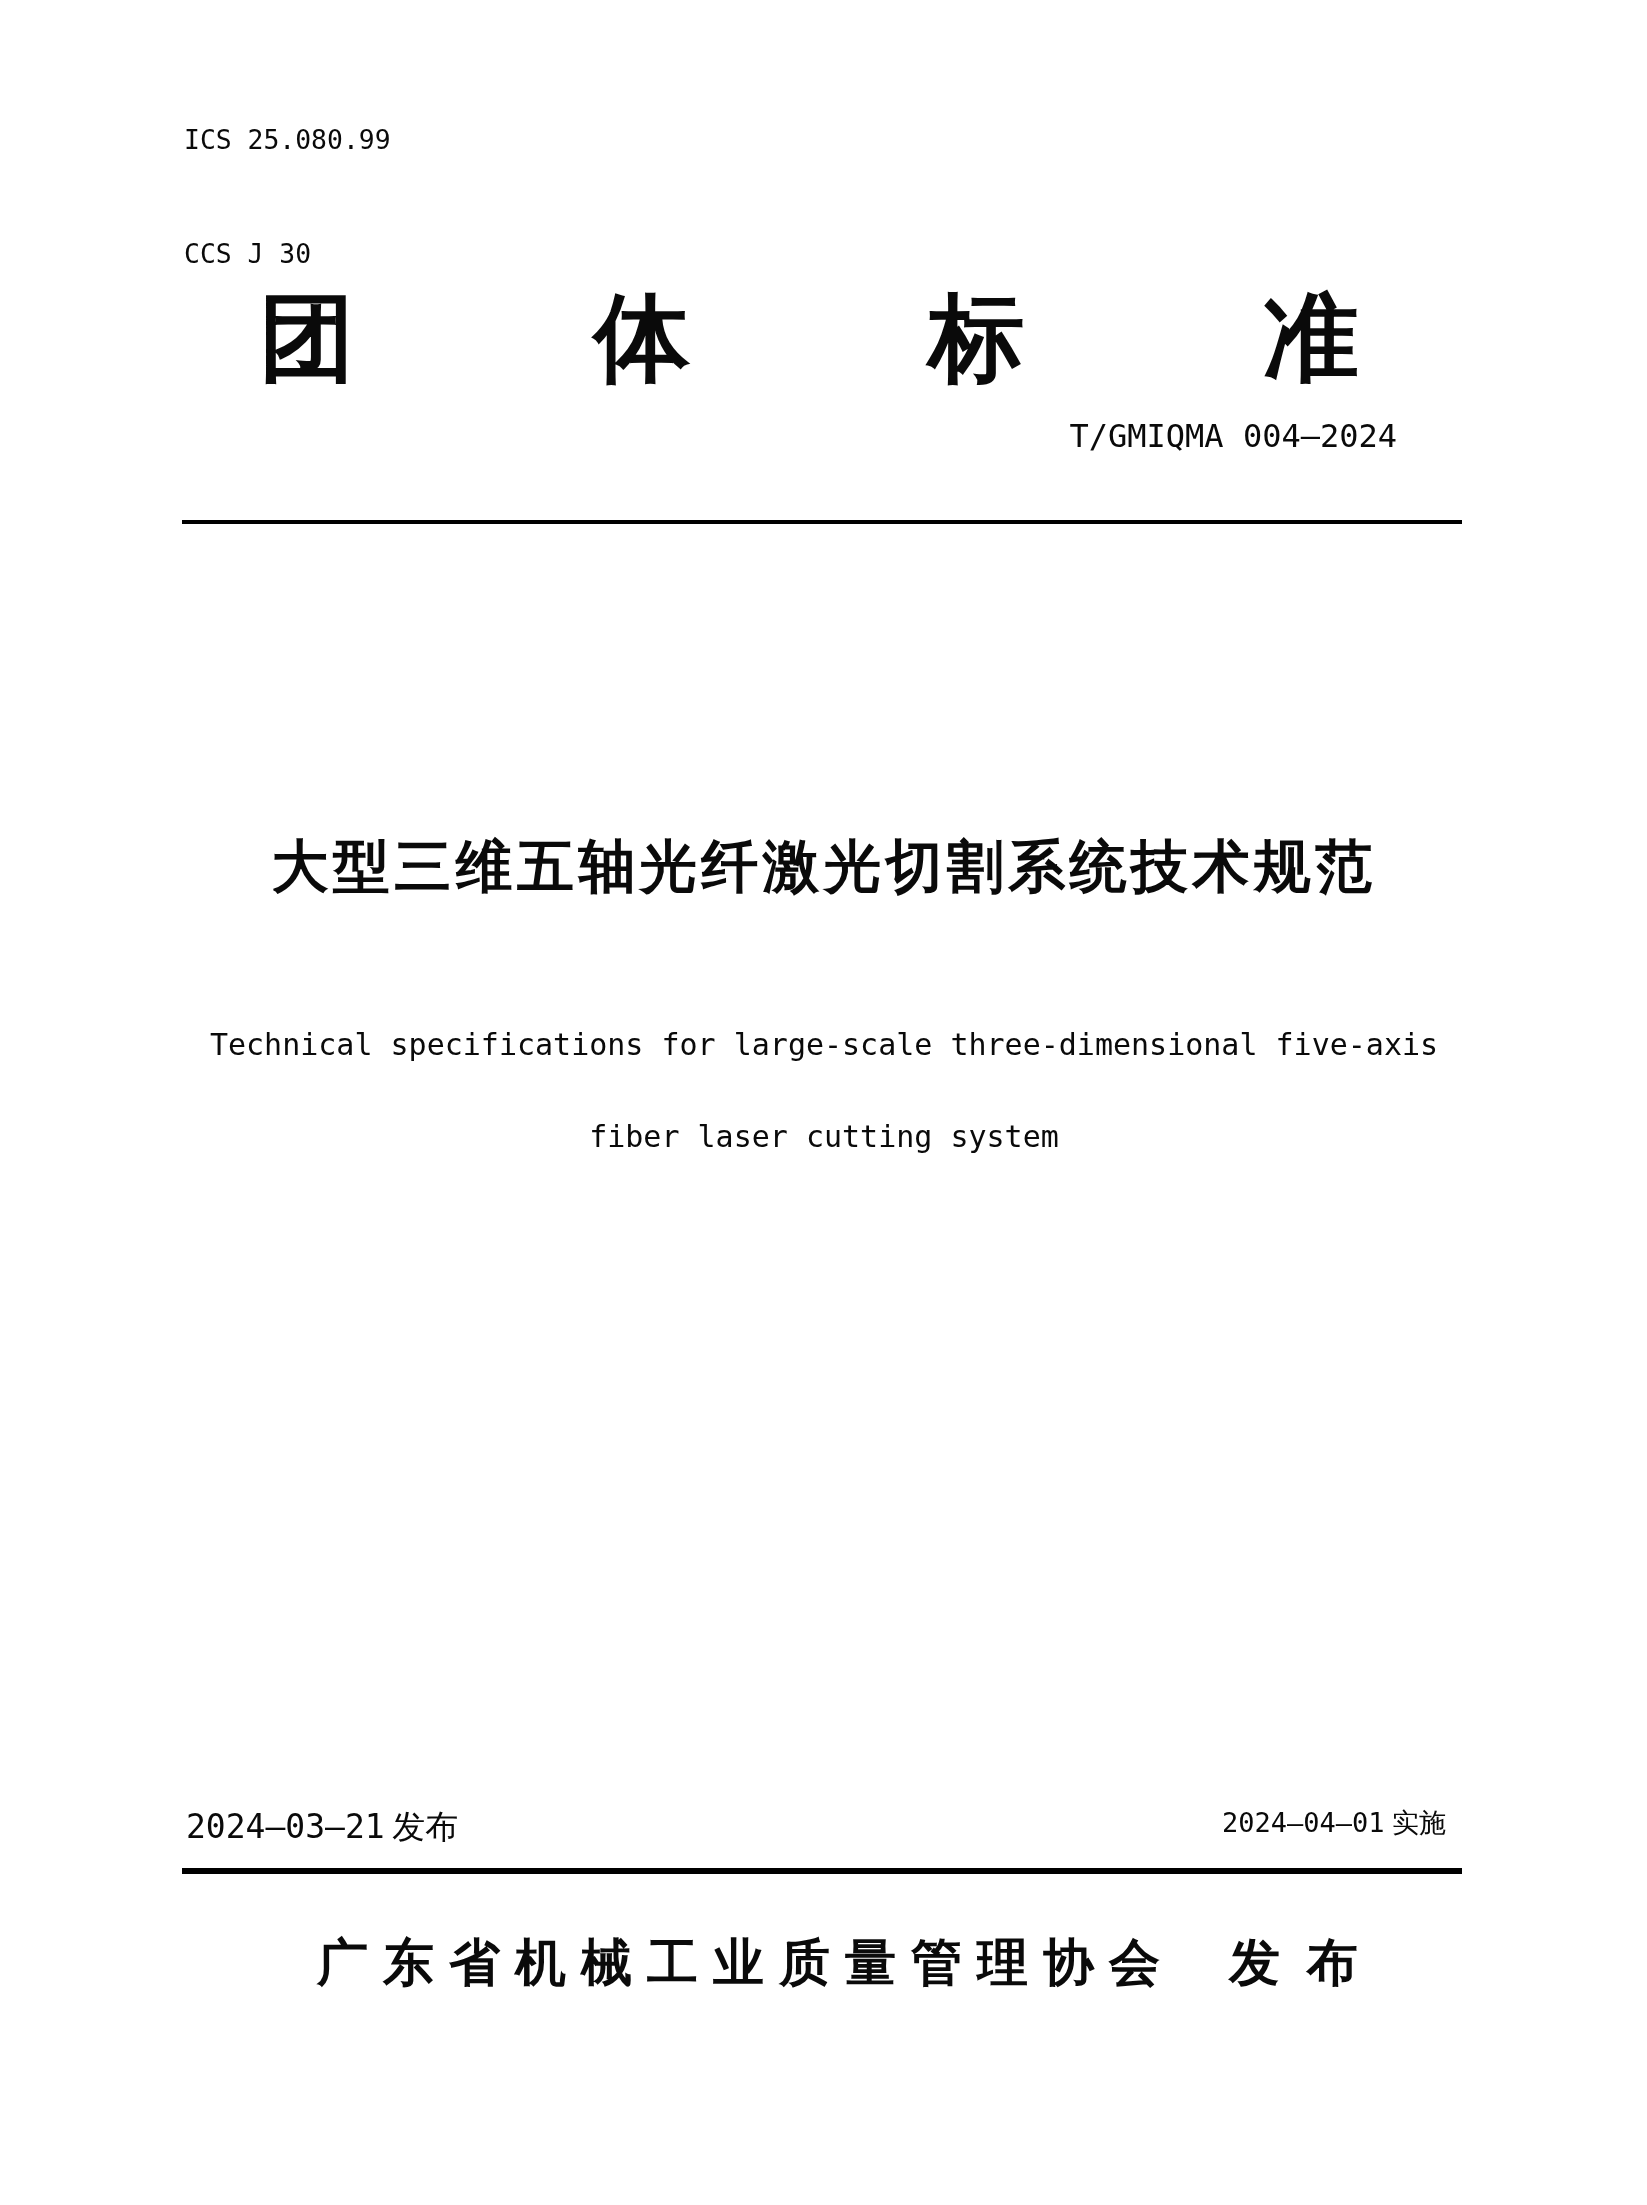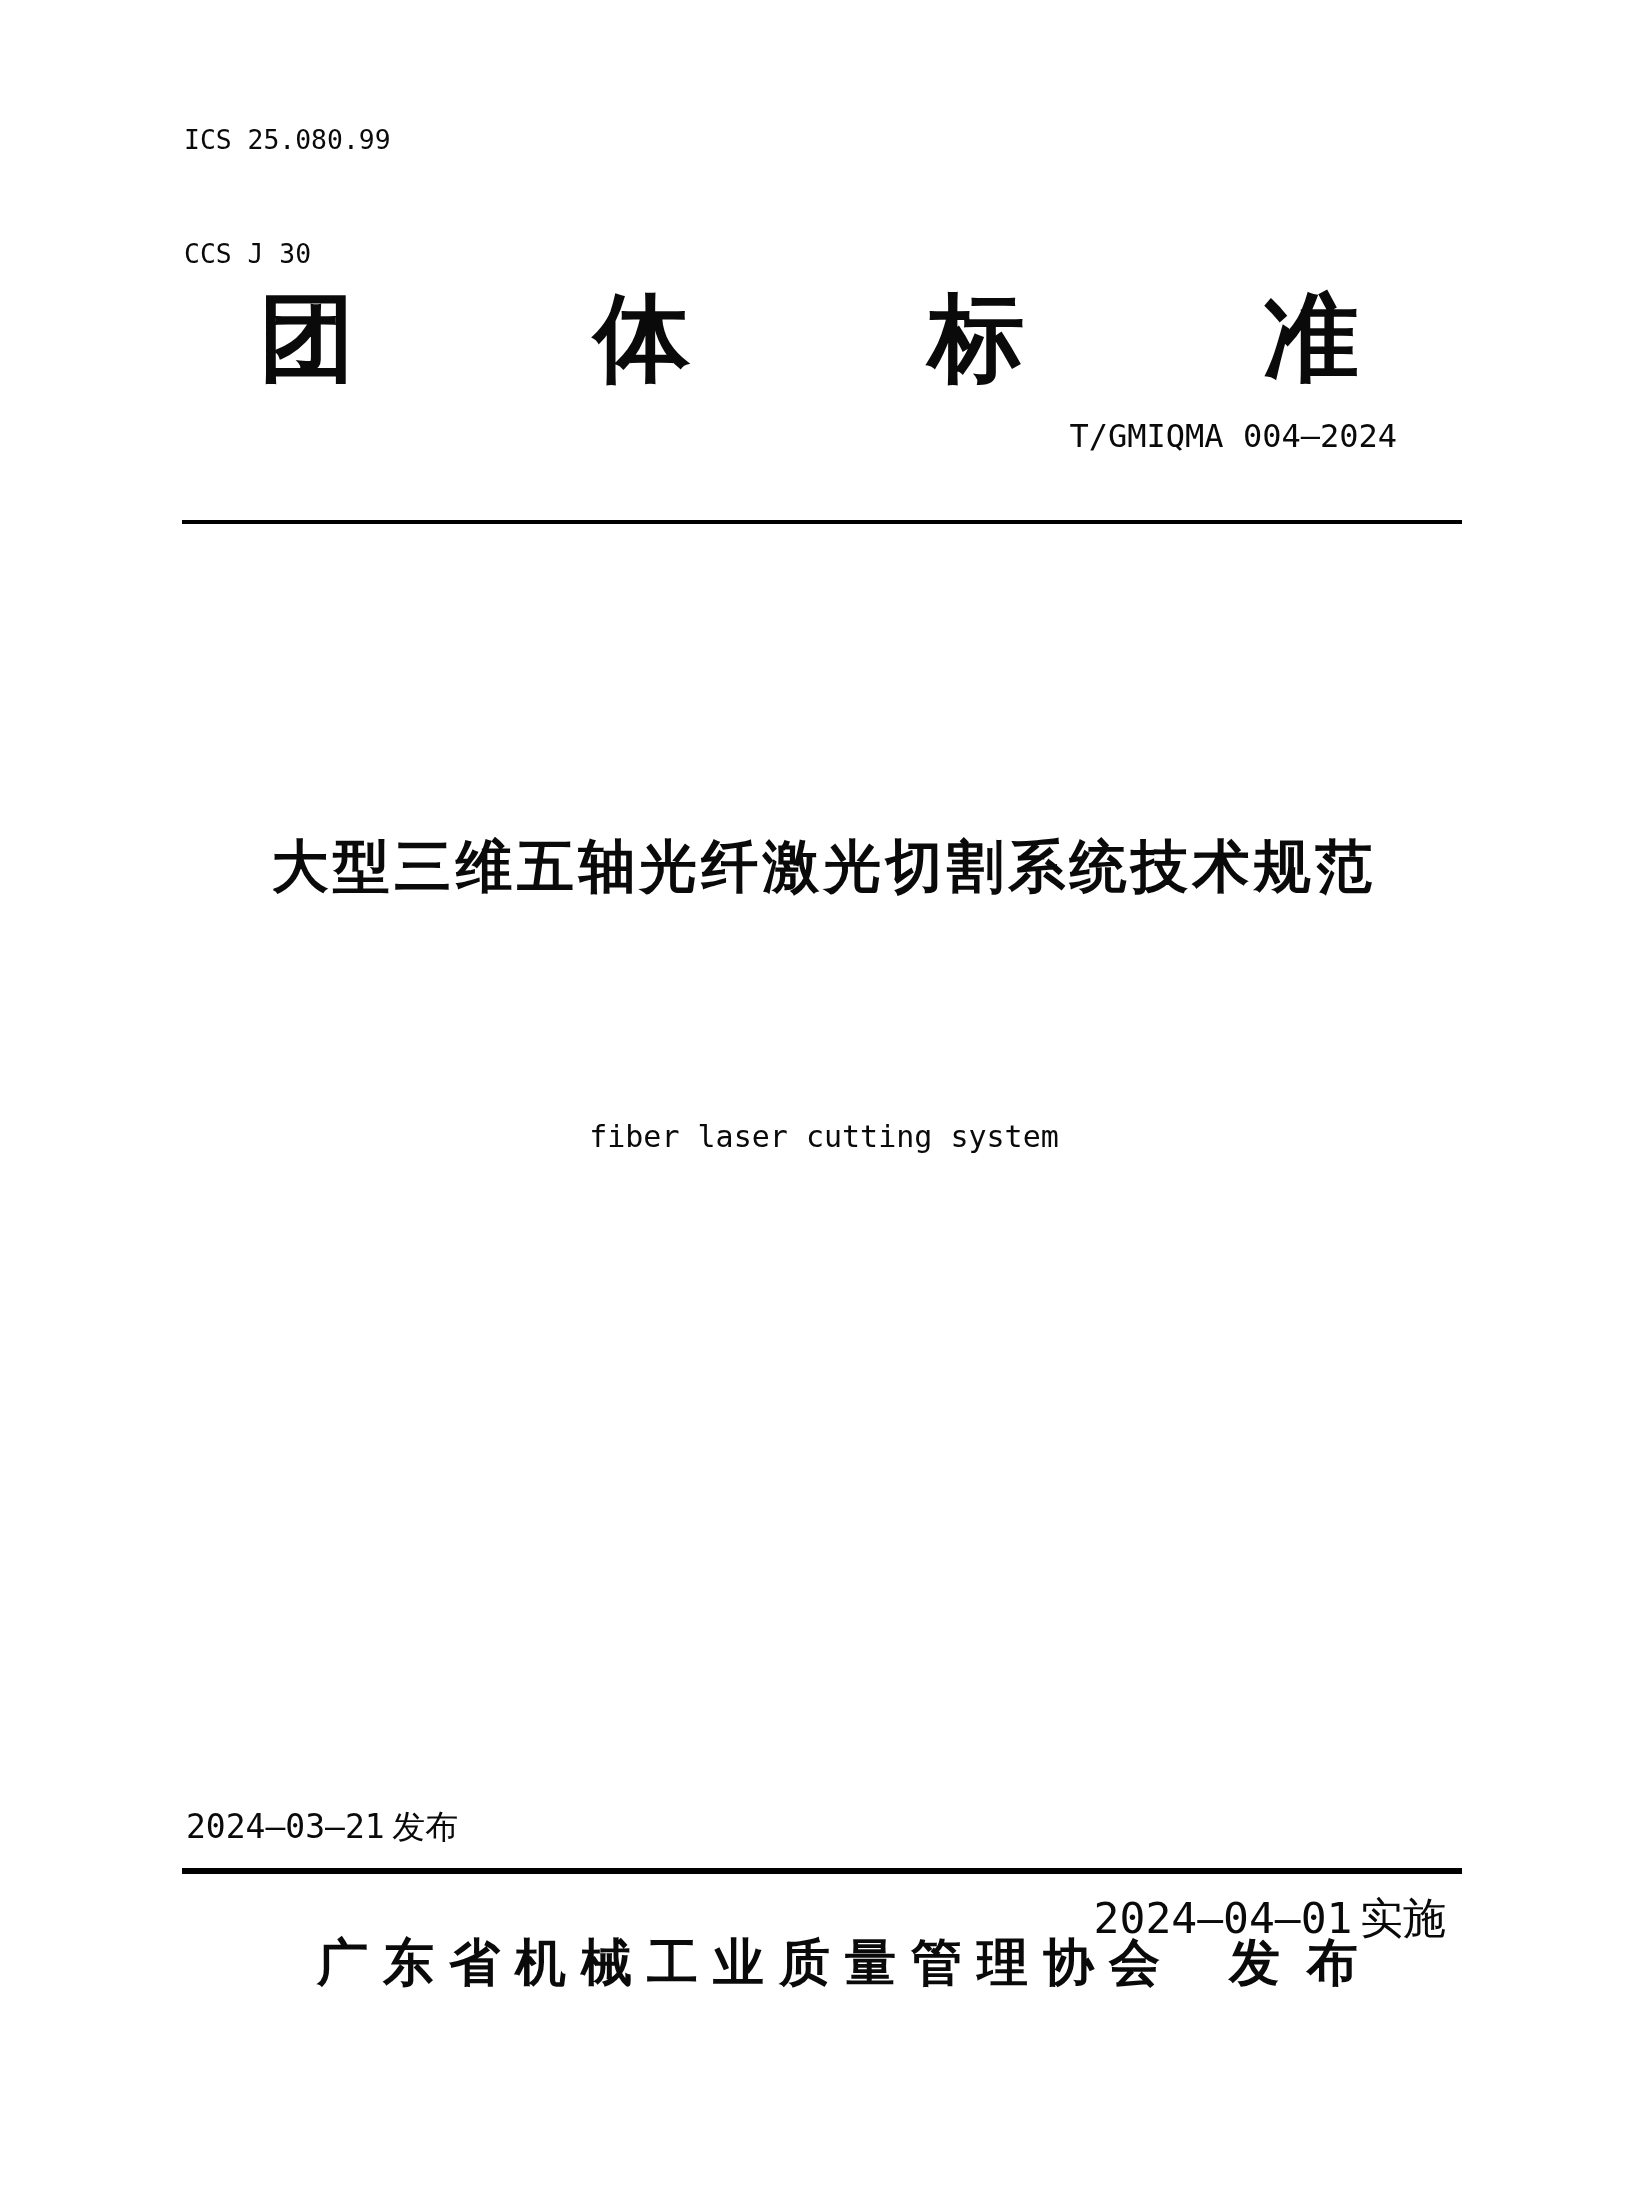--- a/index.html
+++ b/index.html
@@ -87,22 +87,22 @@
   .date-issue {
     position: absolute;
     left: 186px;
     top: 1805px;
     font-size: 33px;
     white-space: nowrap;
   }
   .date-impl {
     position: absolute;
     right: 202px;
-    top: 1890px;
-    font-size: 43px;
+    top: 1805px;
+    font-size: 27px;
     white-space: nowrap;
   }
   .date-label {
     font-family: "Liberation Sans", sans-serif;
     margin-left: 7.5px;
   }
   
   .publisher {
     position: absolute;
     left: 317px;
@@ -130,20 +130,21 @@
     <span>标</span>
     <span>准</span>
   </div>
 
   <div class="stdnum mono">T/GMIQMA 004—2024</div>
 
   <div class="rule rule-top"></div>
 
   <h1 class="title-zh">大型三维五轴光纤激光切割系统技术规范</h1>
 
+  <div class="title-en en1 mono">Technical specifications for large-scale three-dimensional five-axis</div>
   <div class="title-en en2 mono">fiber laser cutting system</div>
 
   <div class="date-issue">
     <span class="mono">2024—03—21</span><span class="date-label">发布</span>
   </div>
 
   <div class="date-impl">
     <span class="mono">2024—04—01</span><span class="date-label">实施</span>
   </div>
 

